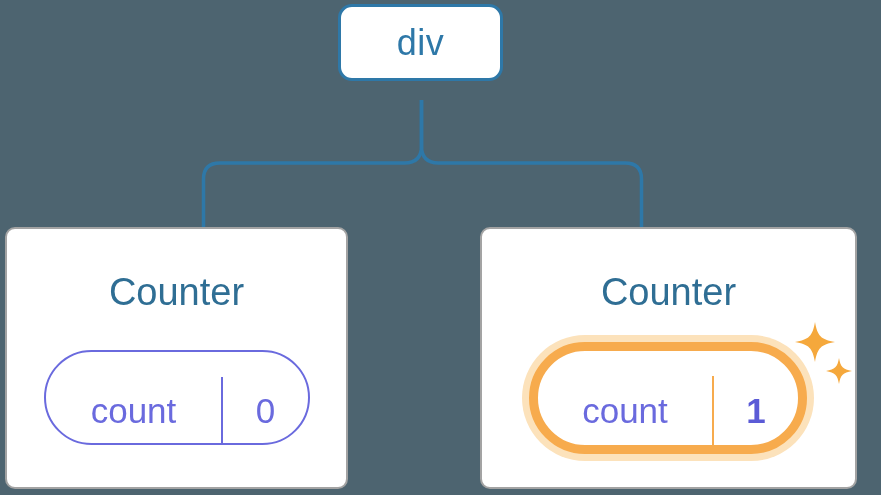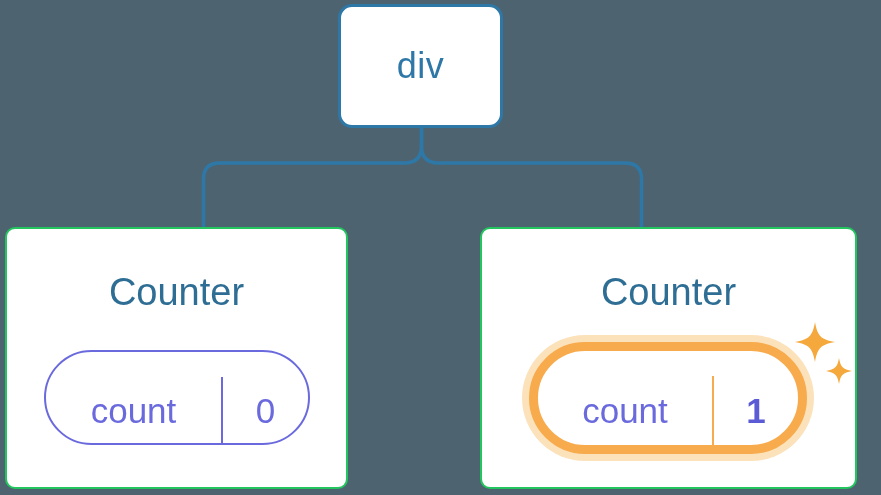--- a/index.html
+++ b/index.html
@@ -13,21 +13,21 @@
     height: 495px;
     background: #4D6470;
     overflow: hidden;
   }
   
   .root-node {
     position: absolute;
     left: 338px;
     top: 4px;
     width: 165px;
-    height: 124px;
+    height: 77px;
     box-sizing: border-box;
     background: #ffffff;
     border: 3px solid #2E78A8;
     border-radius: 14px;
     display: flex;
     align-items: center;
     justify-content: center;
     z-index: 2;
   }
   .root-node .root-label {
@@ -43,21 +43,21 @@
     top: 0;
     z-index: 1;
   }
   
   .card {
     position: absolute;
     top: 227px;
     height: 262px;
     box-sizing: border-box;
     background: #ffffff;
-    border: 2px solid #22c55e;
+    border: 2px solid #a3a3a3;
     border-radius: 10px;
     z-index: 2;
   }
   .card-left  { left: 5px;   width: 343px; }
   .card-right { left: 480px; width: 377px; }
   .card-title {
     position: absolute;
     top: 44px;
     left: 0;
     width: 100%;

